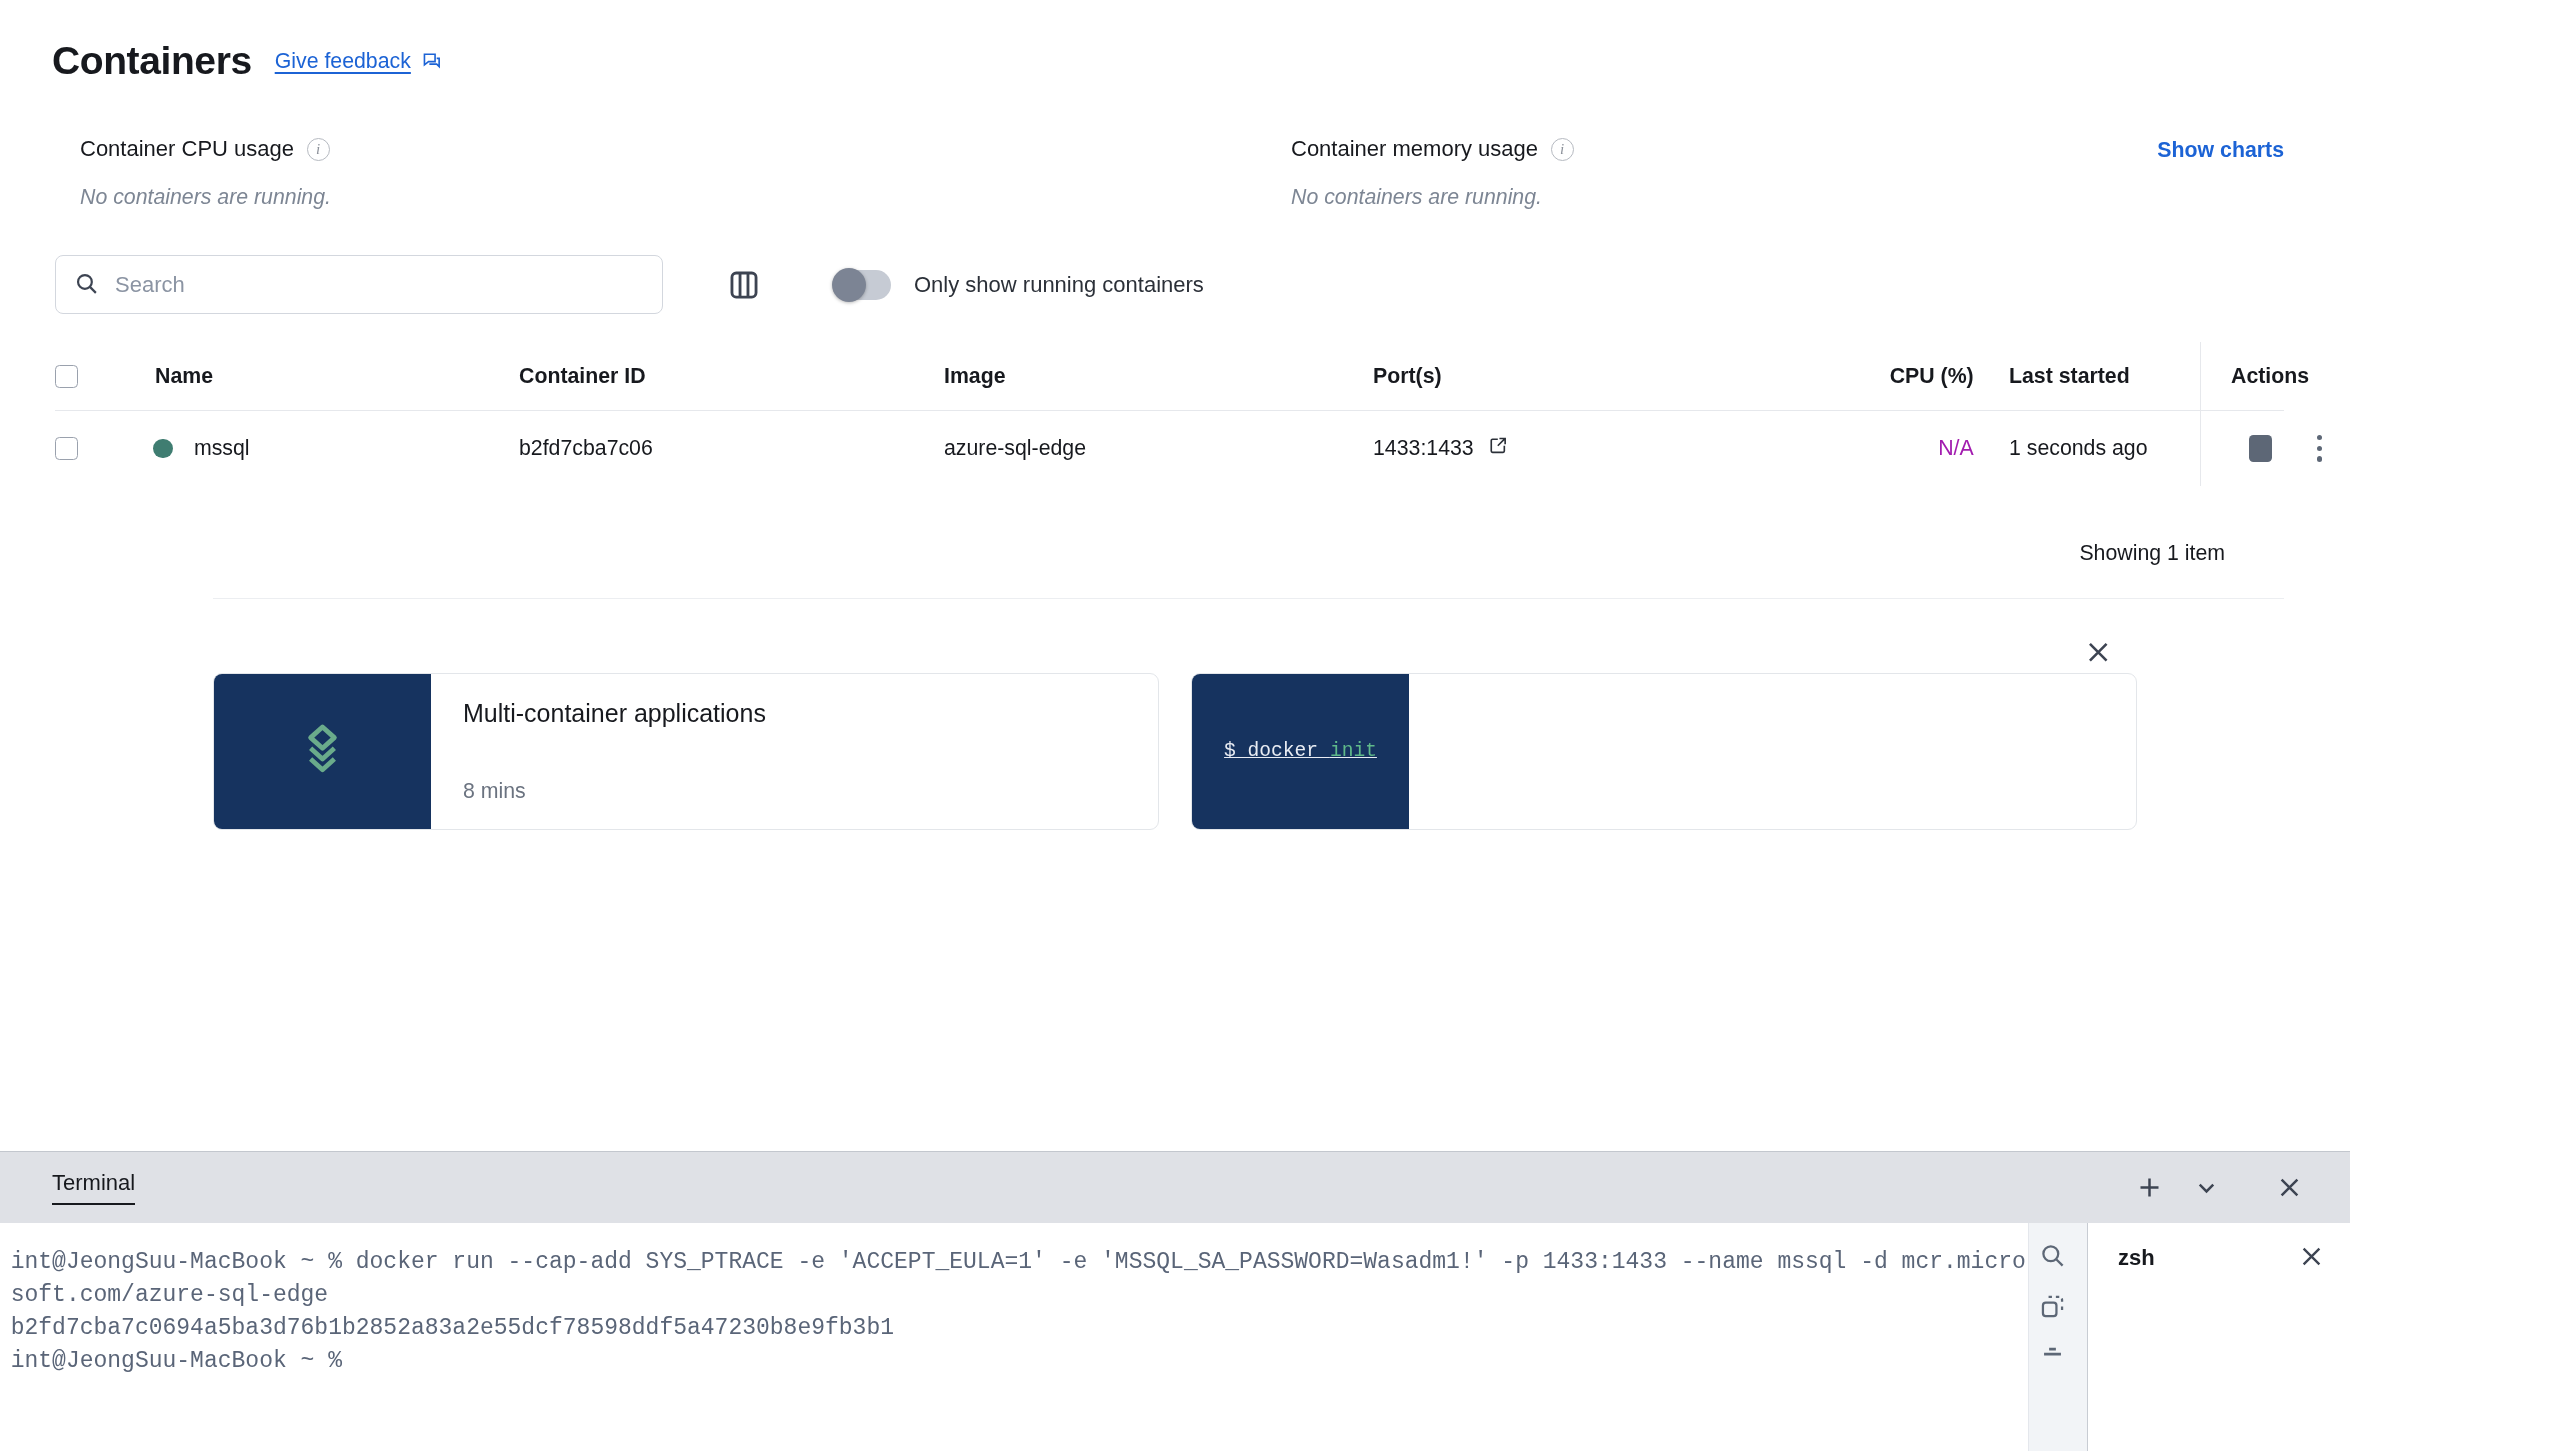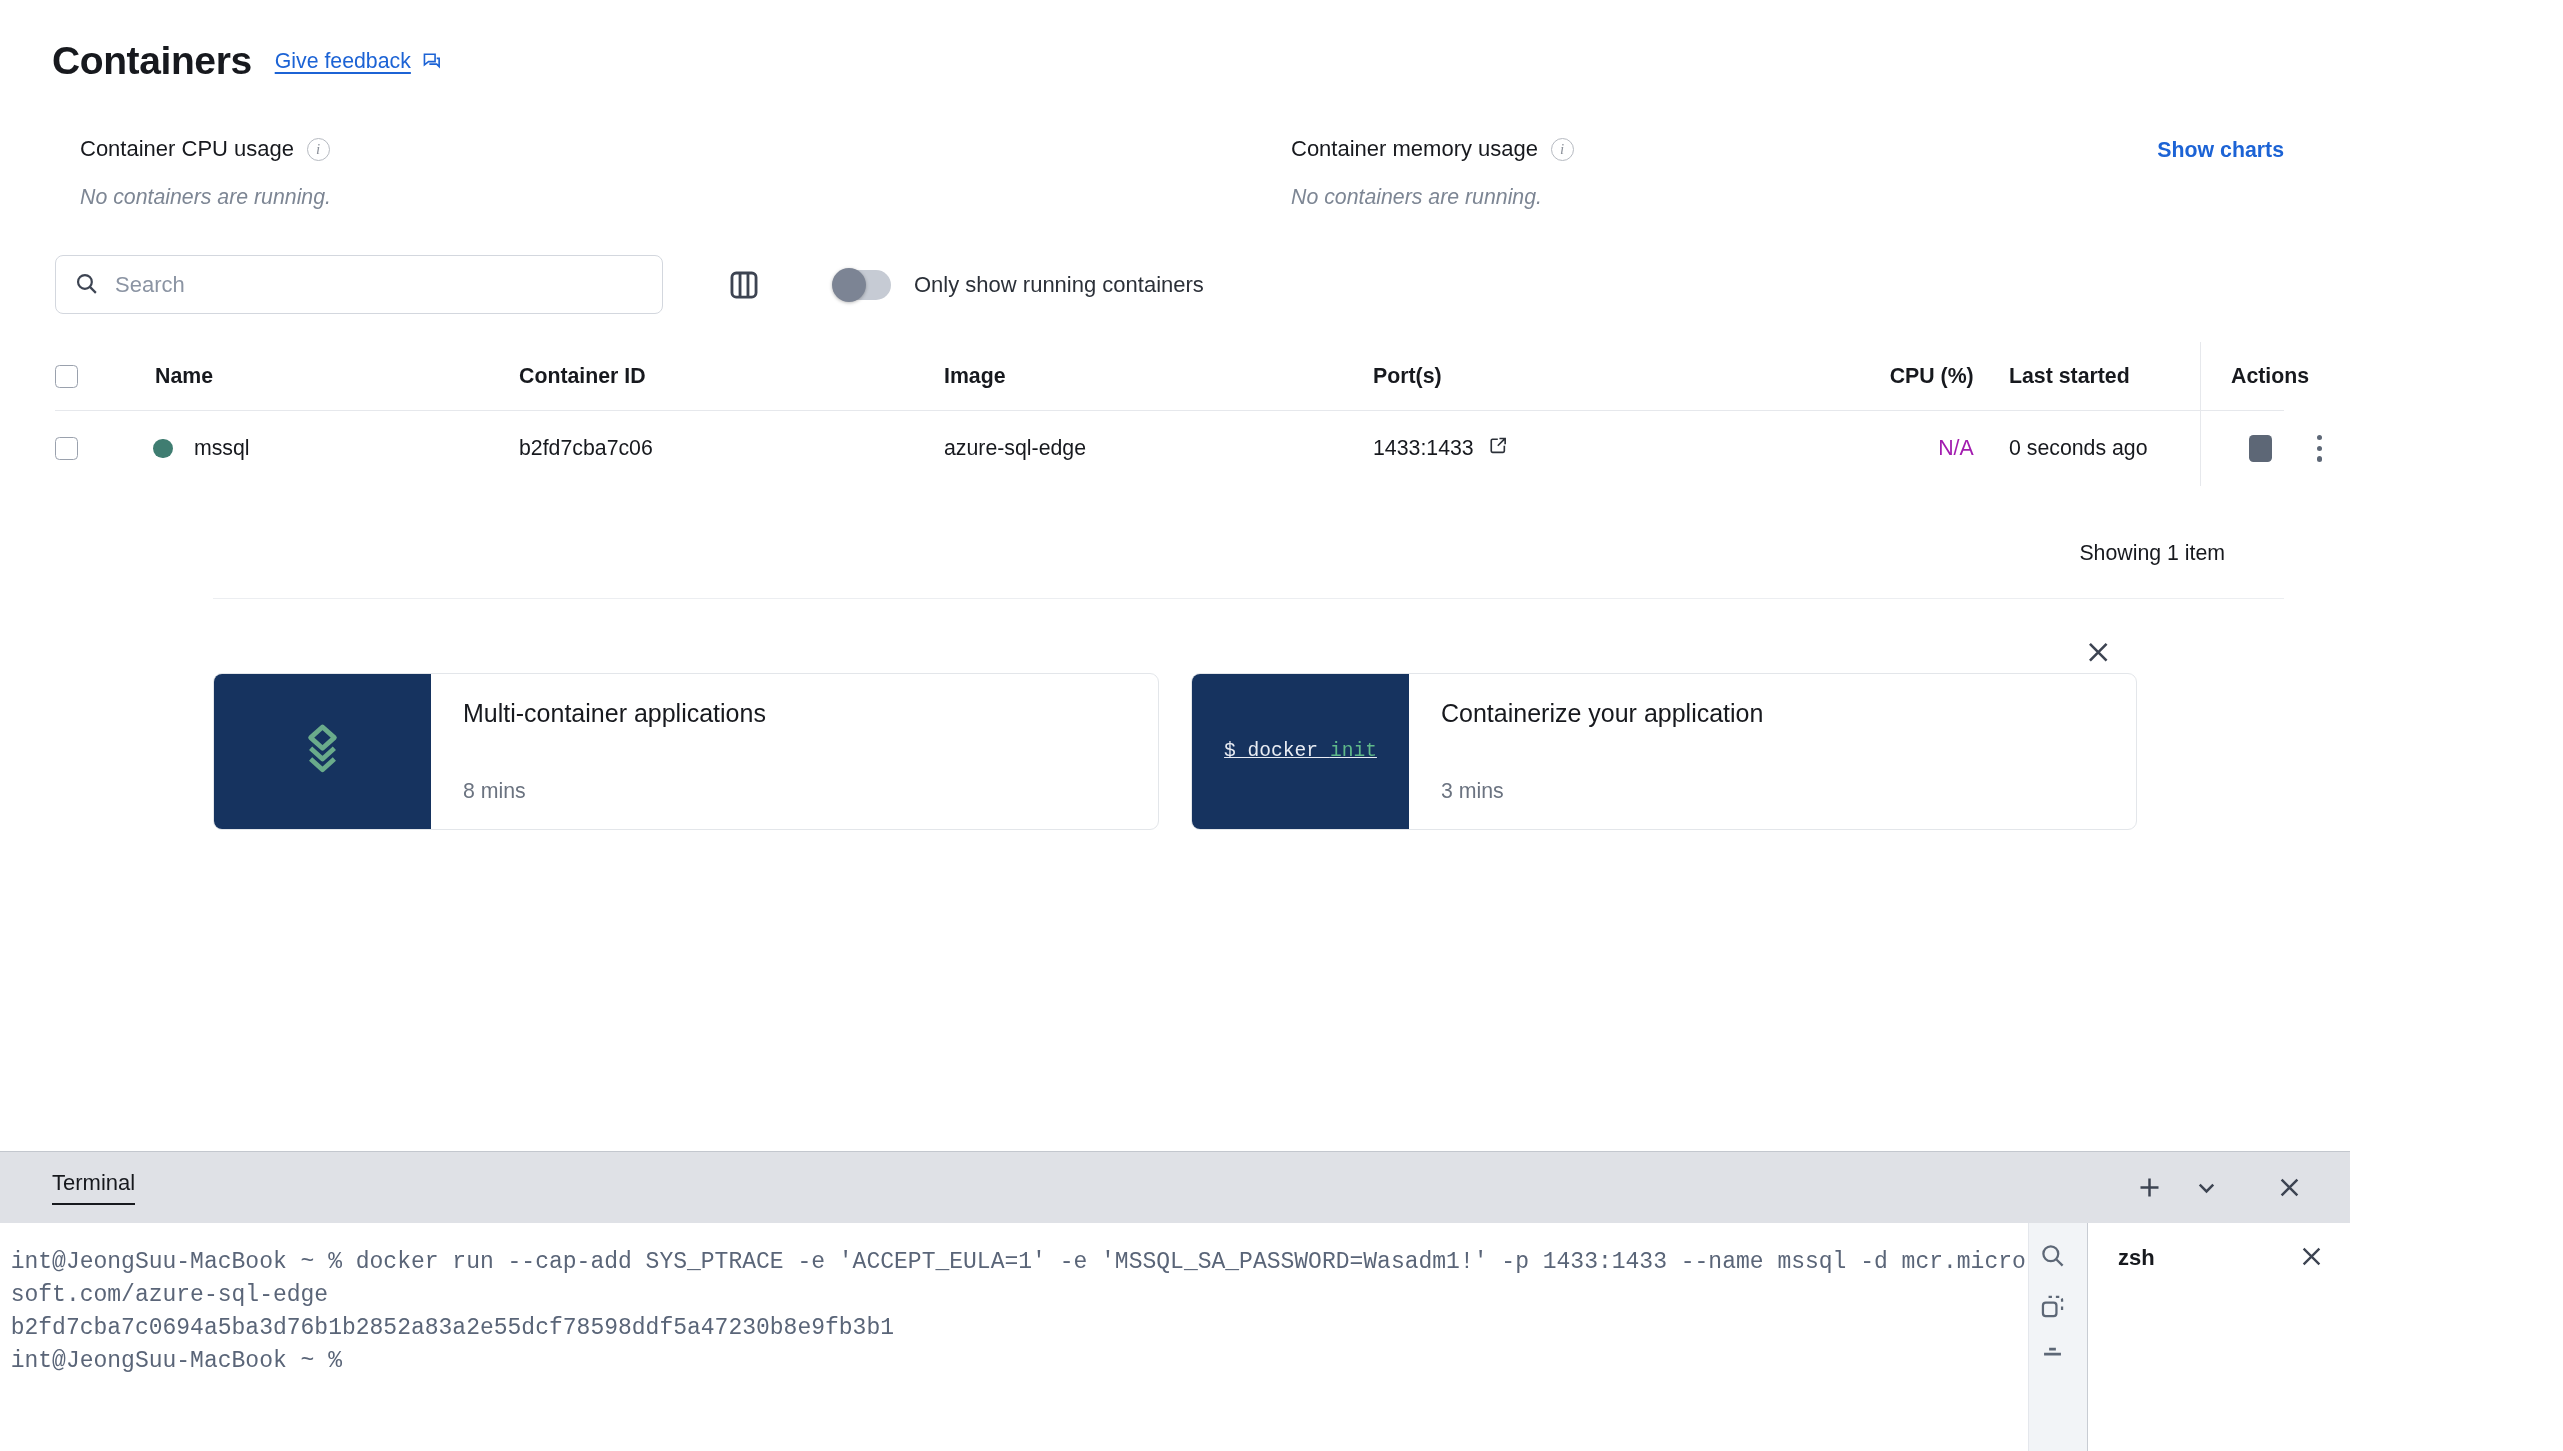--- a/index.html
+++ b/index.html
@@ -209,21 +209,21 @@
         <div class="c-port">
           <span>1433:1433</span>
           <span>
             <svg viewBox="0 0 24 24" width="19.6" height="19.6" fill="none" stroke="#2b3038" stroke-width="2">
               <path d="M12 4H5.5A1.5 1.5 0 0 0 4 5.5v13A1.5 1.5 0 0 0 5.5 20h13a1.5 1.5 0 0 0 1.5-1.5V12"></path>
               <path d="M14 3h7v7M21 3l-9 9"></path>
             </svg>
           </span>
         </div>
         <div class="c-cpu na">N/A</div>
-        <div class="c-last">0 seconds ago</div>
+        <div class="c-last">1 seconds ago</div>
         <div class="c-act">
           <div class="act-btns">
             <div class="icon-btn">
                 <span class="stop-square"></span>
               </div>
             <div class="icon-btn">
               <span class="kebab">
                   <i></i>
                   <i></i>
                   <i></i>
@@ -266,24 +266,20 @@
           <div class="wt-body">
             <div class="wt-card-title">Multi-container applications</div>
             <div class="wt-card-time">8 mins</div>
           </div>
         </div>
 
         <div class="wt-card">
           <div class="wt-thumb">
             <span class="mono-cmd"><span>$ docker </span><span class="kw">init</span></span>
           </div>
-          <div class="wt-body">
-            <div class="wt-card-title">Containerize your application</div>
-            <div class="wt-card-time">3 mins</div>
-          </div>
         </div>
 
       </div>
     </div>
   </div>
 
   <div class="term">
     <div class="term-head">
       <div class="term-tab">Terminal</div>
       <div class="term-head-spacer"></div>

